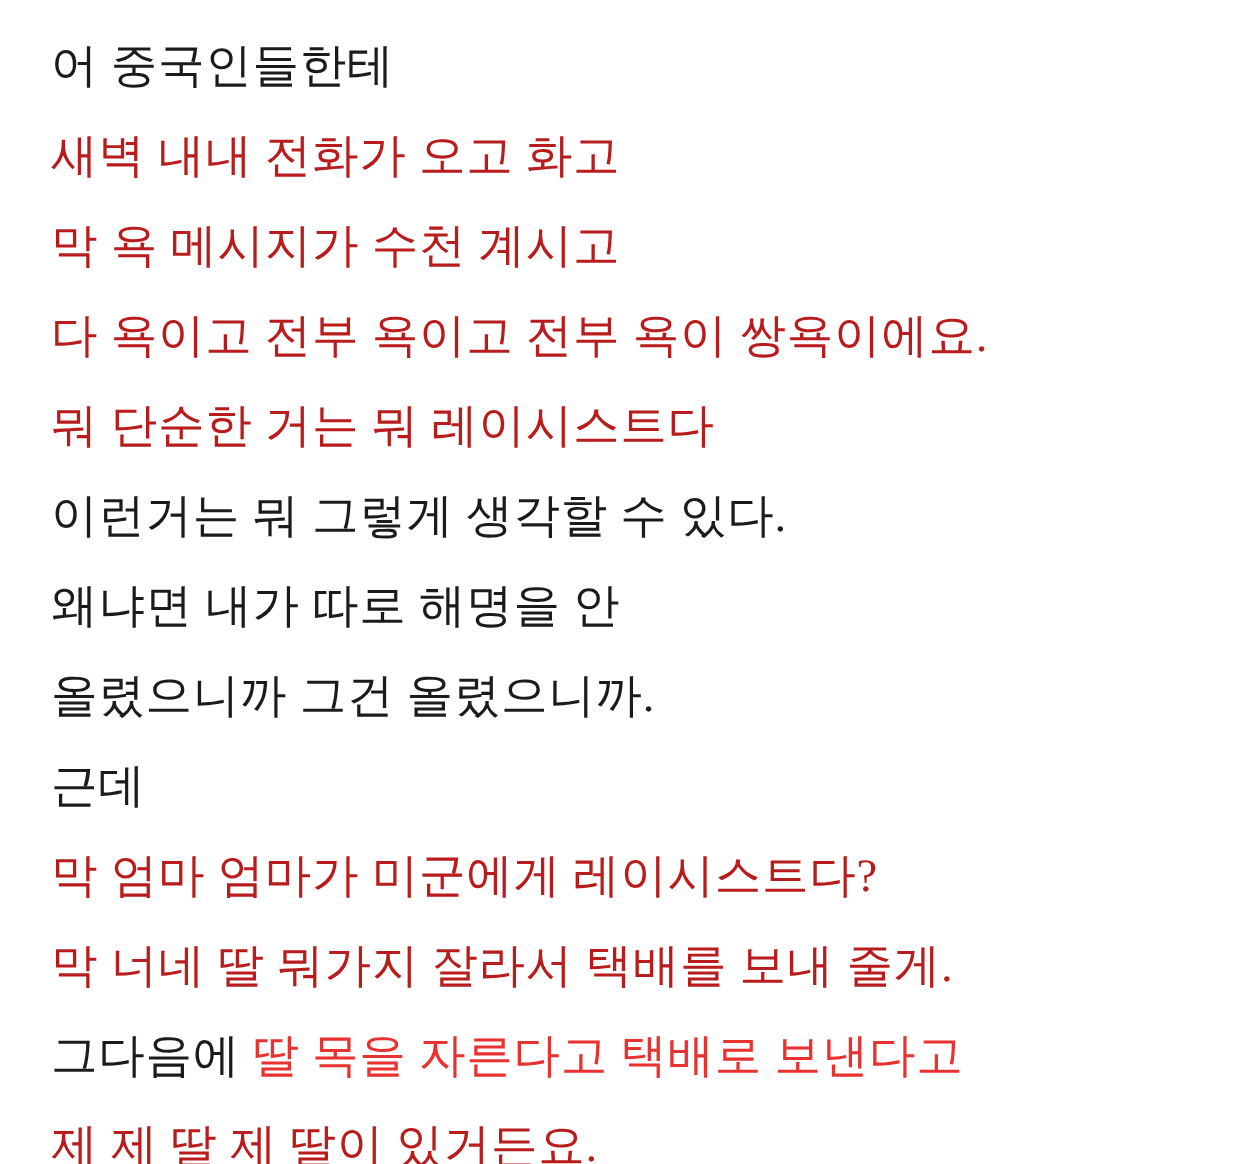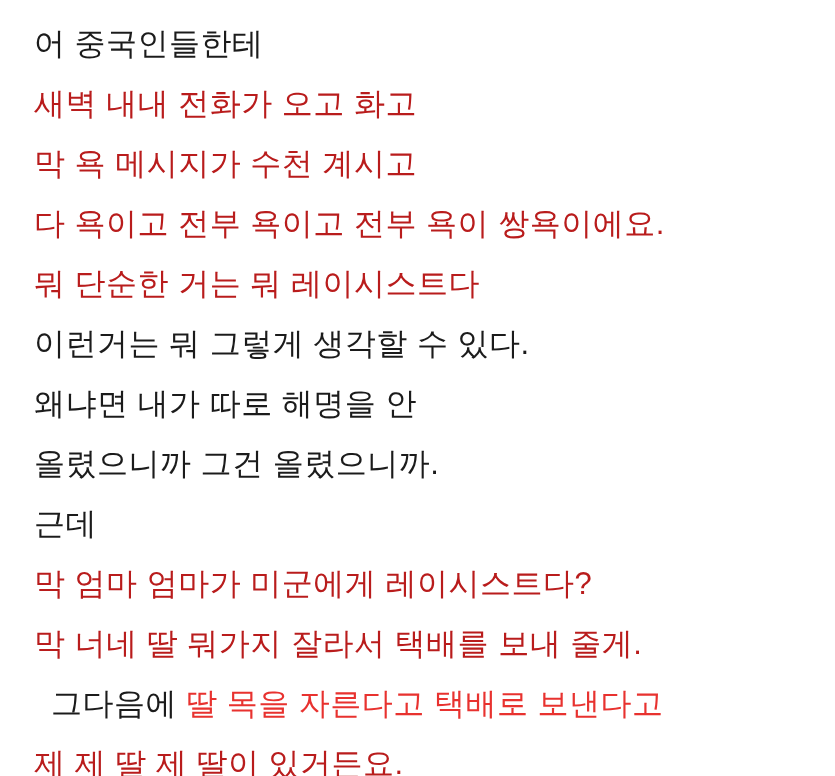--- a/index.html
+++ b/index.html
@@ -12,31 +12,32 @@
     background: #ffffff;
     font-family: "Liberation Sans", sans-serif;
     overflow: hidden;
   }
   .page {
     box-sizing: border-box;
     width: 835px;
     height: 776px;
     padding: 14px 30px 0 34px;
     background: #ffffff;
+    font-family: Liberation Serif, serif;
   }
   .line {
     font-size: 31px;
     line-height: 60px;
     letter-spacing: 0.5px;
     white-space: nowrap;
     font-weight: 400;
   }
   .black { color: #1b1b1b; }
   .red { color: #b91c1c; }
-  .mixed { color: #1b1b1b; margin-left: 17px; }
+  .mixed { color: #1b1b1b; }
   .mixed .seg-red { color: #e8322f; }
 </style>
 </head>
 <body>
 
 <div class="page">
   <div class="line black">어 중국인들한테</div>
   <div class="line red">새벽 내내 전화가 오고 화고</div>
   <div class="line red">막 욕 메시지가 수천 계시고</div>
   <div class="line red">다 욕이고 전부 욕이고 전부 욕이 쌍욕이에요.</div>

